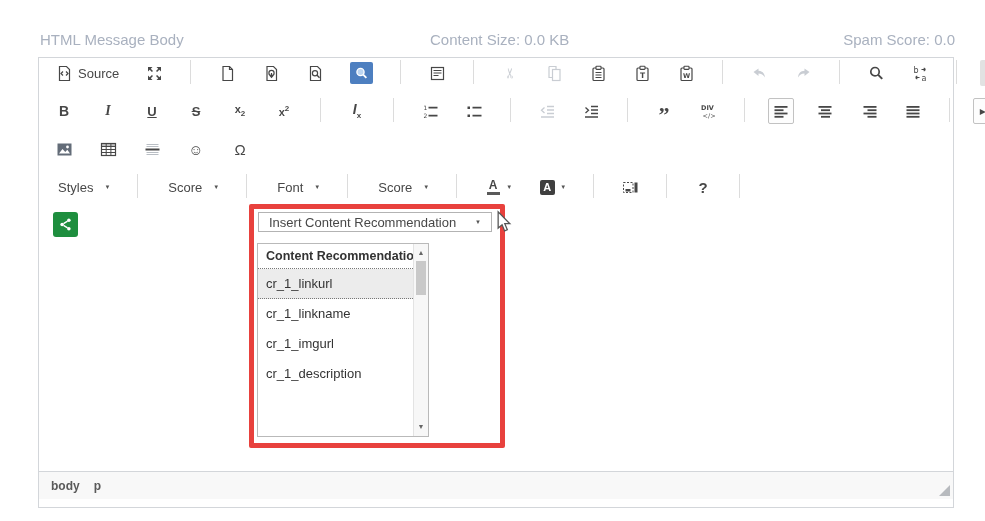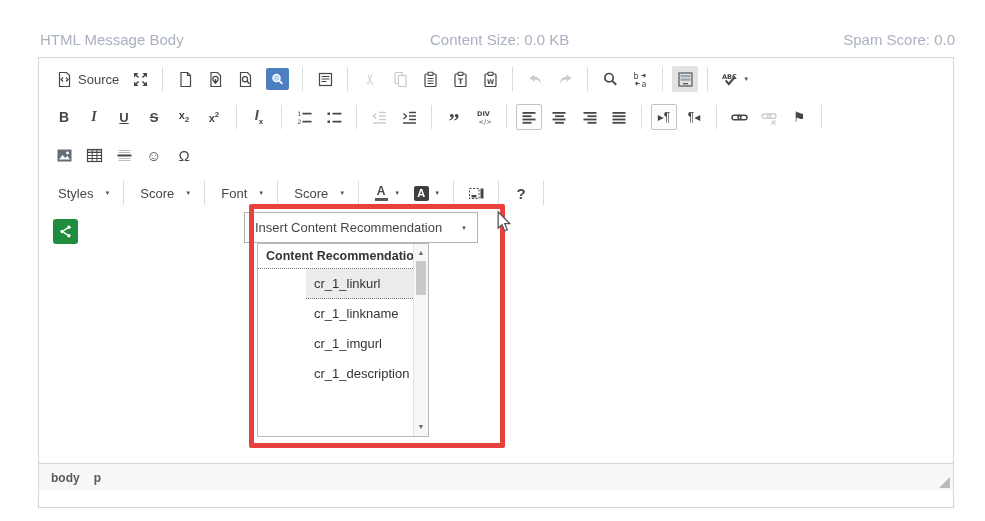--- a/index.html
+++ b/index.html
@@ -10,21 +10,21 @@
   
   .hdr{position:absolute;top:31px;font-size:15px;color:#a9b1bf;white-space:nowrap;}
   .hdr-title{left:40px;}
   .hdr-size{left:430px;}
   .hdr-spam{right:30px;}
 
   
   .editor{position:absolute;left:38px;top:57px;width:916px;height:451px;
     border:1px solid #d3d6da;background:#fff;box-sizing:border-box;}
   .toolbar{padding:2px 12px 0;border-bottom:1px solid #d3d6da;}
-  .trow{display:flex;align-items:center;height:38px;gap:4px;}
+  .trow{display:flex;height:38px;gap:18px;}
   .tbtn{display:inline-flex;align-items:center;justify-content:center;min-width:24px;height:26px;
     padding:0 3px;border:1px solid transparent;border-radius:2px;cursor:pointer;color:#474747;
     text-decoration:none;flex:none;box-sizing:border-box;}
   .tbtn.disabled{color:#c9cdd3;}
   .tbtn.active{border-color:#c2c2c2;background:#fdfdfd;}
   .tbtn.pressed{background:#e2e2e2;}
   .tsep{width:1px;height:24px;background:#dcdcdc;margin:0 5px;flex:none;}
   .ticon{display:inline-flex;width:18px;height:18px;align-items:center;justify-content:center;flex:none;}
   .ticon svg{width:17px;height:17px;display:block;}
   .ticon.blue-bg{background:#4d7fc0;border-radius:2px;width:23px;height:22px;}
@@ -39,37 +39,37 @@
     display:flex;align-items:center;justify-content:center;border-radius:2px;}
 
   
   .share-btn{width:25px;height:25px;background:#1e8e3e;border-radius:3px;display:flex;
     align-items:center;justify-content:center;margin-left:2px;flex:none;cursor:pointer;}
   .merge-combo{margin-left:26px;font-size:13px;}
 
   .content-area{position:absolute;left:0;top:192px;right:0;bottom:28px;background:#fff;}
 
   
-  .statusbar{position:absolute;left:0;right:0;bottom:16px;height:28px;background:#f8f8f8;
+  .statusbar{position:absolute;left:0;right:0;bottom:8px;height:28px;background:#f8f8f8;
     border-top:1px solid #d3d6da;display:flex;align-items:center;padding:0 12px;gap:14px;
     font-size:12px;font-weight:bold;color:#5a5a5a;box-sizing:border-box;}
   .statusbar a{color:#5a5a5a;text-decoration:none;cursor:pointer;}
   .resize-handle{position:absolute;right:3px;bottom:3px;width:0;height:0;cursor:se-resize;
     border-left:11px solid transparent;border-bottom:11px solid #b7babe;}
 
   
-  .content-combo{position:absolute;left:244px;top:212px;width:234px;height:31px;background:#fff;
+  .content-combo{position:absolute;left:258px;top:212px;width:234px;height:20px;background:#fff;
     border:1px solid #b3b3b3;box-sizing:border-box;display:flex;align-items:center;
     justify-content:space-between;padding:0 10px;font-size:13px;color:#474747;cursor:pointer;z-index:20;}
   .dd-panel{position:absolute;left:257px;top:243px;width:172px;height:194px;background:#fff;
     border:1px solid #b9b9b9;box-sizing:border-box;overflow:hidden;z-index:30;}
   .dd-header{height:25px;line-height:25px;font-weight:bold;font-size:12.5px;color:#333;
     padding:0 8px;border-bottom:1px dotted #777;white-space:nowrap;overflow:hidden;
     width:calc(100% - 15px);box-sizing:border-box;}
-  .dd-list{width:calc(100% - 15px);margin-left:48px;}
+  .dd-list{width:calc(100% - 15px);}
   .dd-item{height:30px;line-height:30px;padding:0 8px;font-size:13px;color:#333;
     white-space:nowrap;overflow:hidden;cursor:pointer;}
   .dd-item.selected{background:#ececec;border-bottom:1px dotted #777;box-sizing:border-box;}
   .dd-scrollbar{position:absolute;right:0;top:0;width:15px;height:100%;background:#f7f7f7;
     border-left:1px solid #e3e3e3;box-sizing:border-box;}
   .dd-up,.dd-down{position:absolute;left:0;width:100%;text-align:center;font-size:7px;
     color:#666;height:14px;line-height:14px;cursor:pointer;}
   .dd-up{top:2px;}.dd-down{bottom:2px;}
   .dd-thumb{position:absolute;left:2px;top:17px;width:10px;height:34px;background:#c9c9c9;cursor:pointer;}
   .red-box{position:absolute;left:249px;top:204px;width:256px;height:244px;border:5px solid #e8413d;

